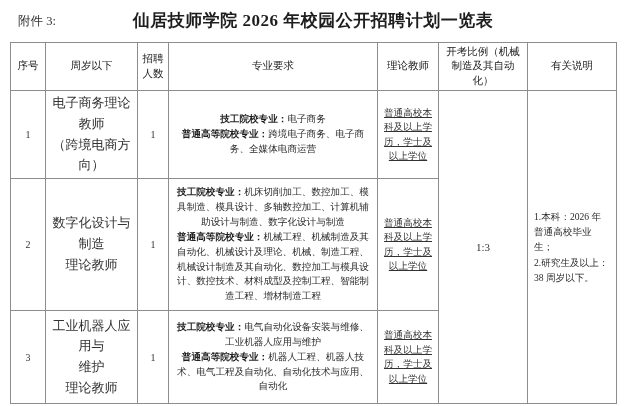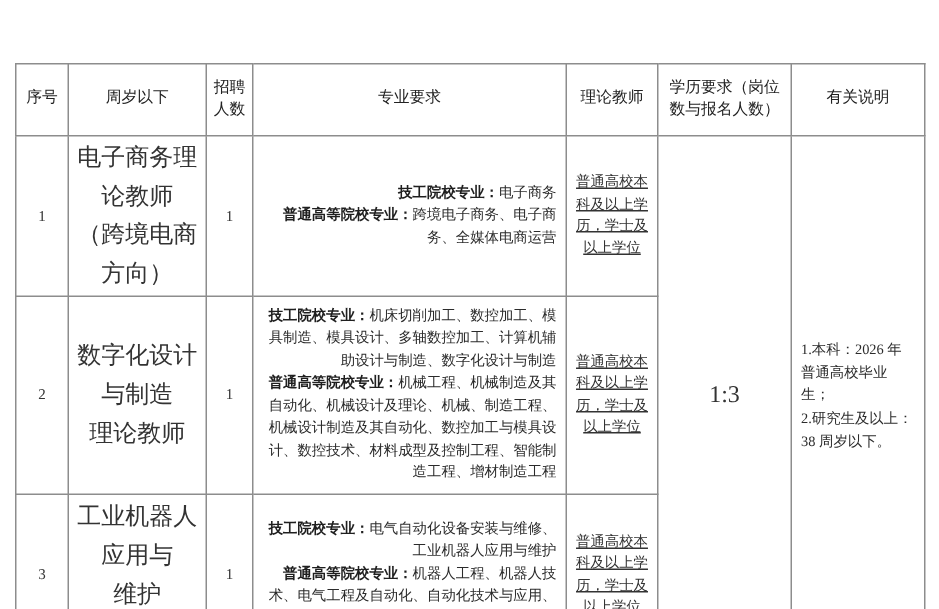--- a/index.html
+++ b/index.html
@@ -41,61 +41,65 @@
   tr.r1 { height: 80px; }
   tr.r2 { height: 132px; }
   tr.r3 { height: 93px; }
   th.h {
     font-weight: bold; font-size: 10.5px; color: #222;
     text-align: center; line-height: 1.35; padding: 2px 3px;
   }
   td.center {
     text-align: center; font-size: 10px; color: #333; padding: 2px;
   }
-  td.pos { font-size: 16px; line-height: 1.6; }
+  td.pos { font-size: 13px; line-height: 1.6; }
   td.major {
-    text-align: right; font-size: 9.6px; line-height: 1.55;
+    text-align: center; font-size: 9.6px; line-height: 1.55;
     padding: 4px 6px; color: #2b2b2b;
   }
   td.major b { font-weight: bold; color: #1f1f1f; }
   td.edu {
     text-align: center; font-size: 9.6px; line-height: 1.5;
     padding: 2px 4px; color: #333; text-decoration: underline;
   }
-  td.ratio { text-align: center; font-size: 16px; color: #333; }
+  td.ratio { text-align: center; font-size: 11px; color: #333; }
   td.notes {
     text-align: left; font-size: 9.6px; line-height: 1.6;
     padding: 4px 6px; color: #2b2b2b;
   }
   .posline { display: block; }
   p.mj { margin: 0; }
 </style>
 </head>
 <body>
 
 <div class="page">
+  <div class="doc-header">
+    <span class="attachment">附件 3:</span>
+    <div class="title">仙居技师学院 2026 年校园公开招聘计划一览表</div>
+  </div>
 
   <table class="sheet">
     <colgroup>
       <col style="width:35px">
         <col style="width:92px">
         <col style="width:31px">
       <col style="width:209px">
         <col style="width:61px">
         <col style="width:89px">
       <col style="width:89px">
     </colgroup>
     <tbody>
       <tr class="hdr">
         <th class="h">序号</th>
         <th class="h">周岁以下</th>
         <th class="h">招聘人数</th>
         <th class="h">专业要求</th>
         <th class="h">理论教师</th>
-        <th class="h">学历要求（岗位数与报名人数）</th>
+        <th class="h">开考比例（机械制造及其自动化）</th>
         <th class="h">有关说明</th>
       </tr>
 
       <tr class="r1">
         <td class="center">1</td>
         <td class="center pos">
           <span class="posline">电子商务理论教师</span>
           <span class="posline">（跨境电商方向）</span>
         </td>
         <td class="center">1</td>

